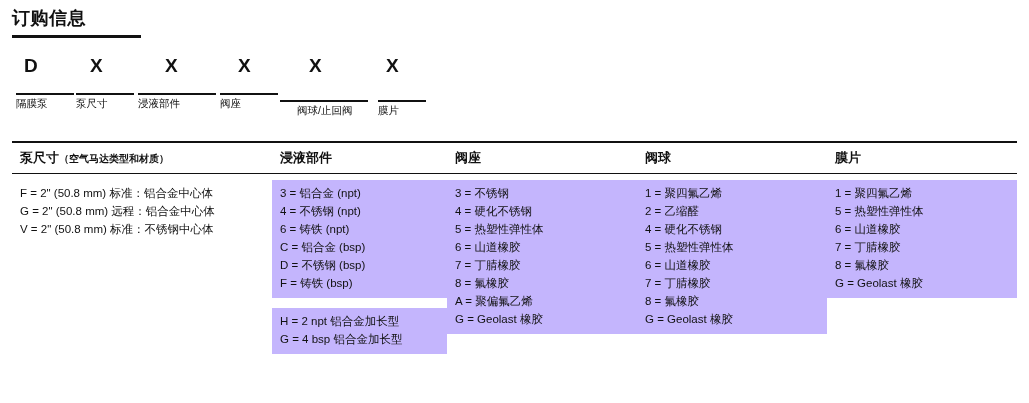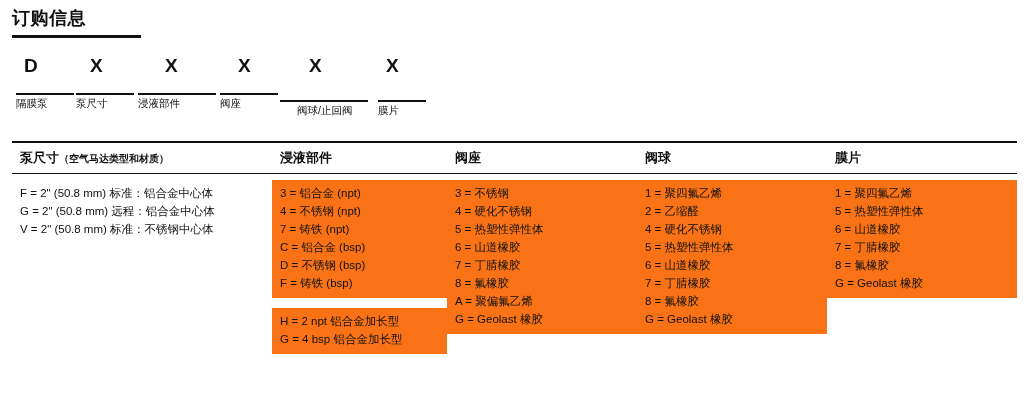--- a/index.html
+++ b/index.html
@@ -97,21 +97,21 @@
   .tbody {
     display: flex;
     align-items: flex-start;
   }
   .col {
     box-sizing: border-box;
     padding-top: 6px;
     padding-bottom: 6px;
   }
   .col-inner {
-    background: #f97316;
+    background: #c4b5fd;
     padding: 4px 8px 6px 8px;
     box-sizing: border-box;
   }
   .col-inner.plain {
     background: transparent;
   }
   .cell {
     font-size: 11.5px;
     line-height: 18px;
     color: #111;
@@ -205,21 +205,21 @@
           <div class="cell">F = 2" (50.8 mm) 标准：铝合金中心体</div>
           <div class="cell">G = 2" (50.8 mm) 远程：铝合金中心体</div>
           <div class="cell">V = 2" (50.8 mm) 标准：不锈钢中心体</div>
         </div>
       </div>
 
       <div class="col c1">
         <div class="col-inner">
           <div class="cell">3 = 铝合金 (npt)</div>
           <div class="cell">4 = 不锈钢 (npt)</div>
-          <div class="cell">7 = 铸铁 (npt)</div>
+          <div class="cell">6 = 铸铁 (npt)</div>
           <div class="cell">C = 铝合金 (bsp)</div>
           <div class="cell">D = 不锈钢 (bsp)</div>
           <div class="cell">F = 铸铁 (bsp)</div>
         </div>
         <div class="gap"></div>
         <div class="col-inner">
           <div class="cell">H = 2 npt 铝合金加长型</div>
           <div class="cell">G = 4 bsp 铝合金加长型</div>
         </div>
       </div>

